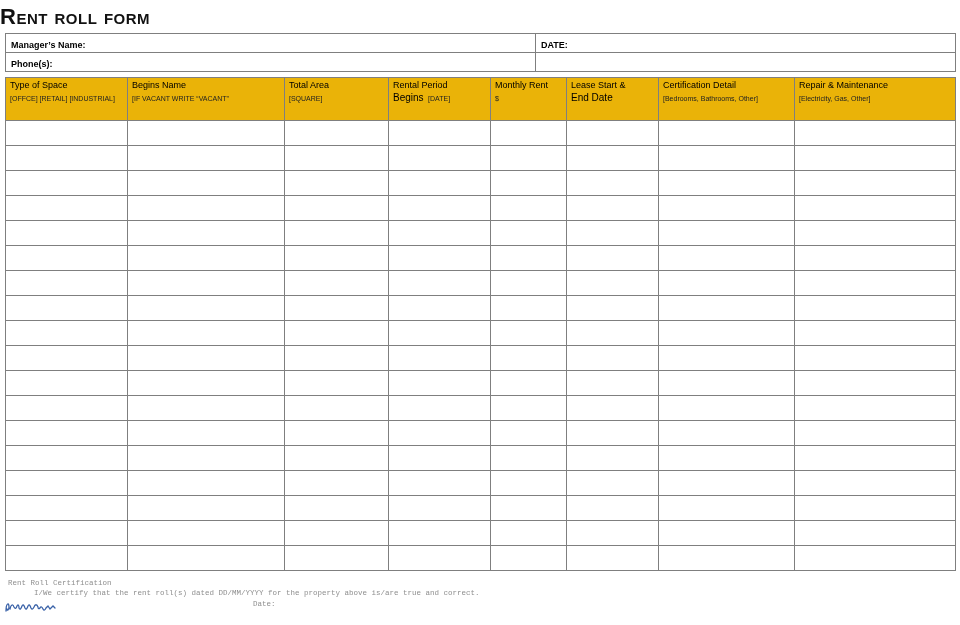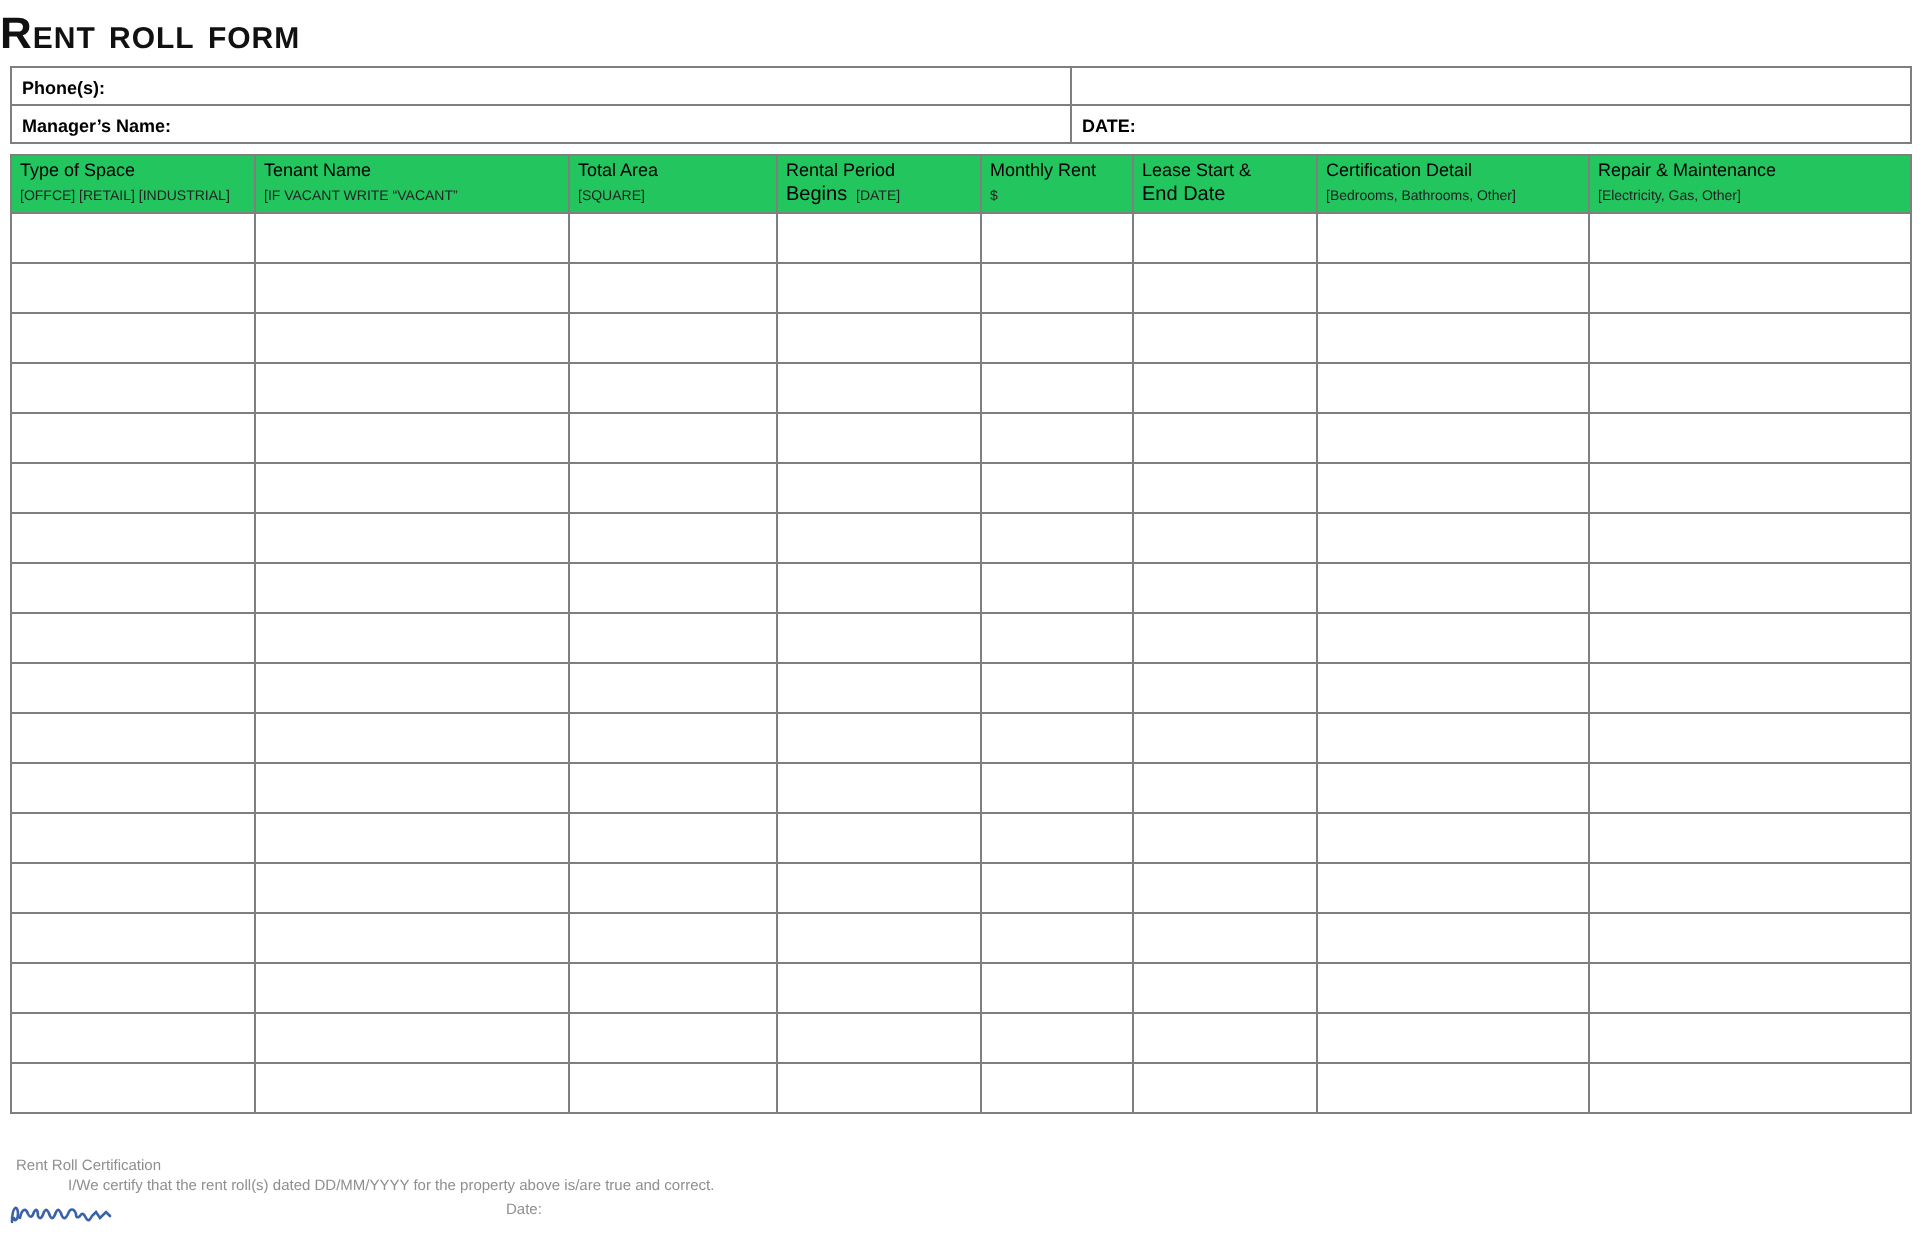--- a/index.html
+++ b/index.html
@@ -18,31 +18,31 @@
   td, th { border:1px solid #7f7f7f; }
 
   
   .info-table { position:absolute; left:5px; top:33px; width:950px; }
   .info-table td { height:19px; vertical-align:middle; padding:0 0 0 5px; }
   .info-lbl { font-size:9px; font-weight:bold; }
 
   
   .main-table { position:absolute; left:5px; top:77px; width:950px; }
   .main-table th {
-    background:#22c55e; vertical-align:top; text-align:left;
-    height:28px; padding:2px 3px 3px 4px; font-weight:normal;margin-top:36px;
+    background:#eab308; vertical-align:top; text-align:left;
+    height:28px; padding:2px 3px 17px 4px; font-weight:normal;margin-top:36px;
   }
   .h-label { display:block; font-size:9px; line-height:11px; }
   .h-line2 { line-height:9px; }
   .h-label2 { font-size:10px; }
   .h-sub, .h-sub-inline { font-size:7px; color:#222; }
   .main-table td { height:25px; background:#fff; }
 
   
-  .footer { position:absolute; left:8px; top:578px; width:940px; color:#8f8f8f; }
+  .footer { position:absolute; left:8px; top:578px; width:940px; color:#8f8f8f;font-family:Liberation Mono, monospace; }
   .cert-title { font-size:7.5px; line-height:10px; }
   .cert-text  { font-size:7.5px; line-height:10px;padding-left:26px; }
   .sig-row { position:relative; height:16px; }
   .sig-svg { position:absolute; left:-4px; top:1px; }
   .date-label { position:absolute; left:245px; top:2px; font-size:7.5px; }
 </style>
 </head>
 <body>
 
 <div class="page">
@@ -50,31 +50,31 @@
   <div class="form-title">Rent roll form</div>
 
   <table class="info-table">
     <colgroup>
         <col style="width:530px">
         <col style="width:420px">
       </colgroup>
     <tbody>
         <tr>
       <td>
-        <span class="info-lbl">Phone(s):</span>
-      </td>
-      <td></td>
-    </tr>
-    <tr>
-      <td>
         <span class="info-lbl">Manager’s Name:</span>
       </td>
       <td>
         <span class="info-lbl">DATE:</span>
       </td>
+    </tr>
+    <tr>
+      <td>
+        <span class="info-lbl">Phone(s):</span>
+      </td>
+      <td></td>
     </tr>
   </tbody>
     </table>
 
   <table class="main-table">
     <colgroup>
       <col style="width:122px">
         <col style="width:157px">
         <col style="width:104px">
       <col style="width:102px">
@@ -83,21 +83,21 @@
       <col style="width:136px">
         <col style="width:161px">
     </colgroup>
     <thead>
       <tr>
           <th>
             <span class="h-label">Type of Space</span>
             <div class="h-line2"><span class="h-sub">[OFFCE] [RETAIL] [INDUSTRIAL]</span></div>
           </th>
           <th>
-            <span class="h-label">Tenant Name</span>
+            <span class="h-label">Begins Name</span>
             <div class="h-line2"><span class="h-sub">[IF VACANT WRITE “VACANT”</span></div>
           </th>
           <th>
             <span class="h-label">Total Area</span>
             <div class="h-line2"><span class="h-sub">[SQUARE]</span></div>
           </th>
           <th>
             <span class="h-label">Rental Period</span>
             <div class="h-line2"><span class="h-label2">Begins</span> <span class="h-sub-inline">[DATE]</span></div>
           </th>

